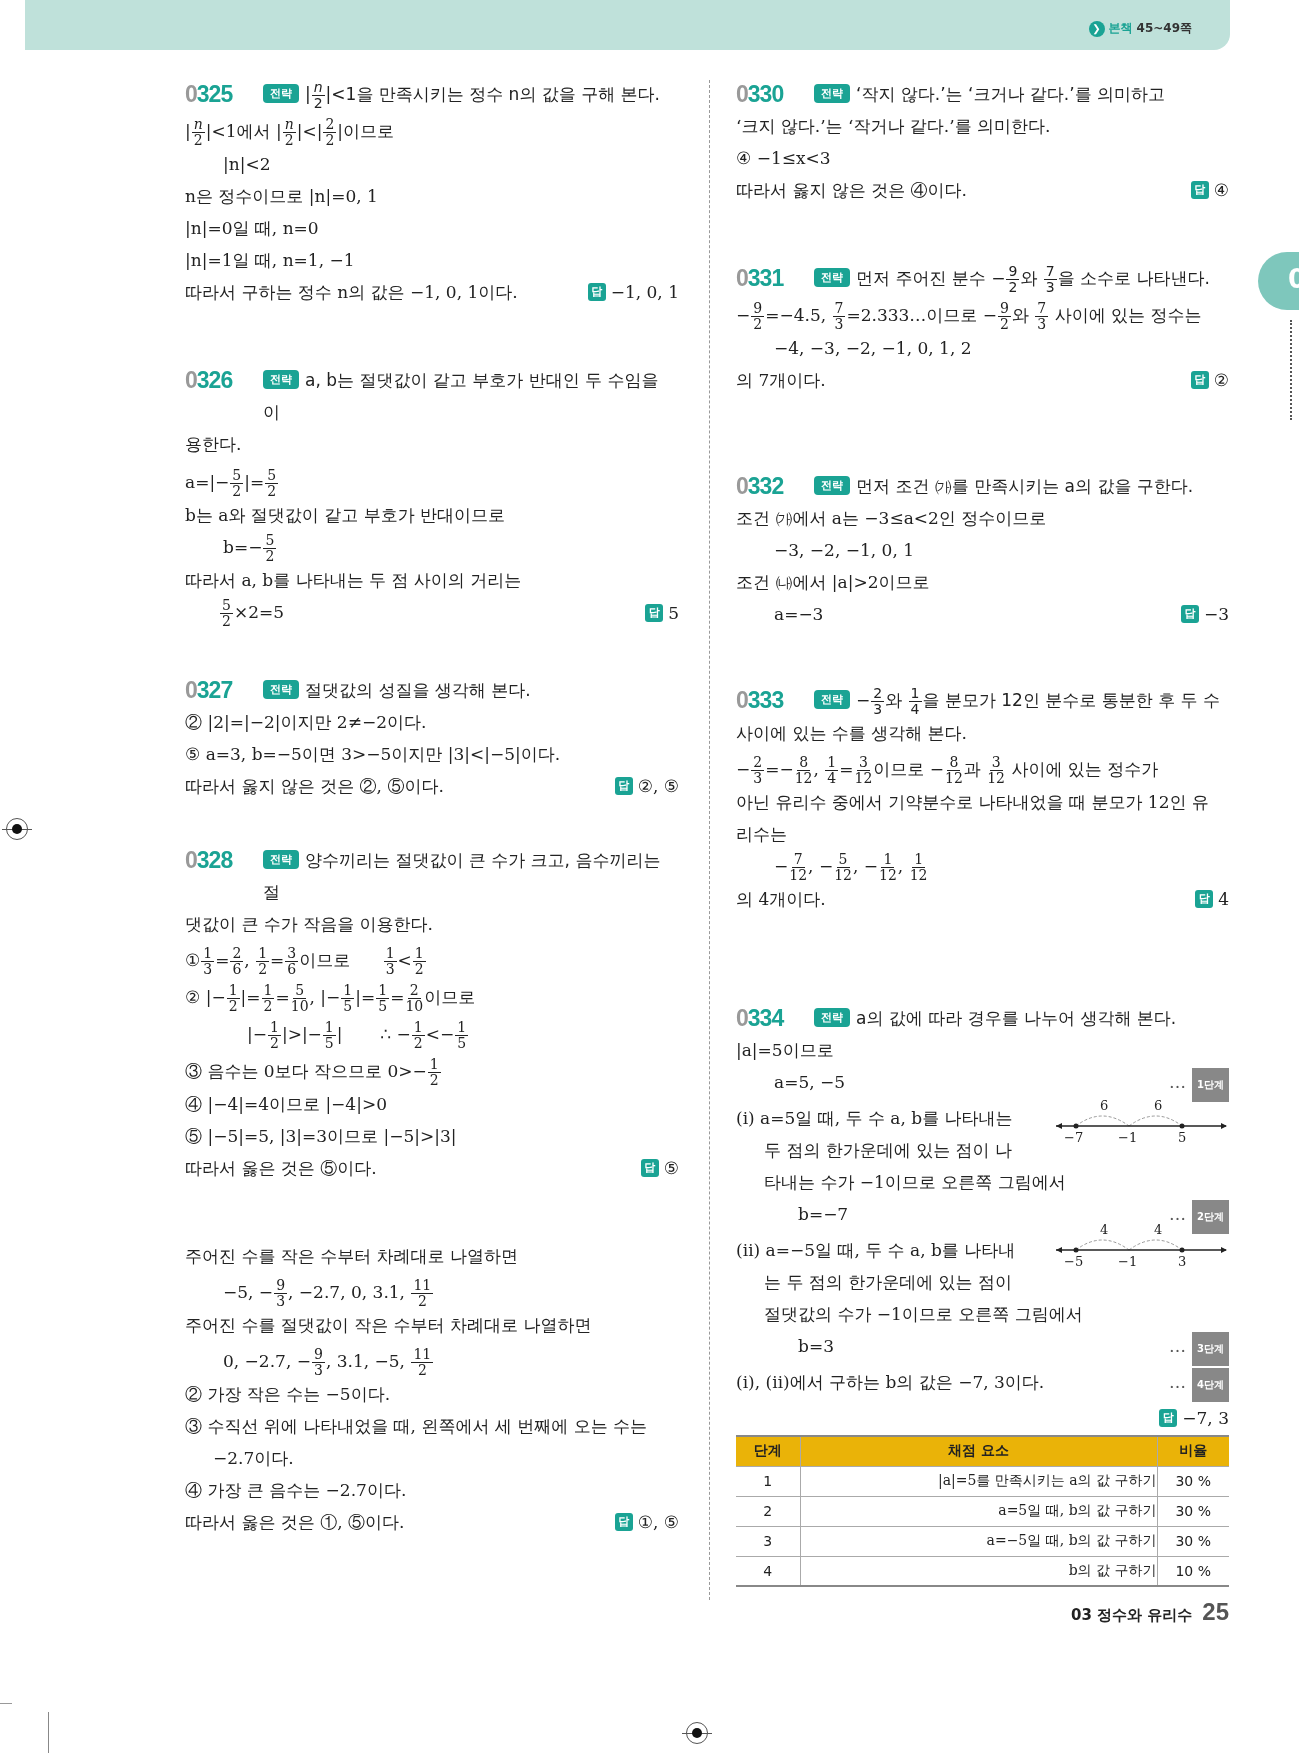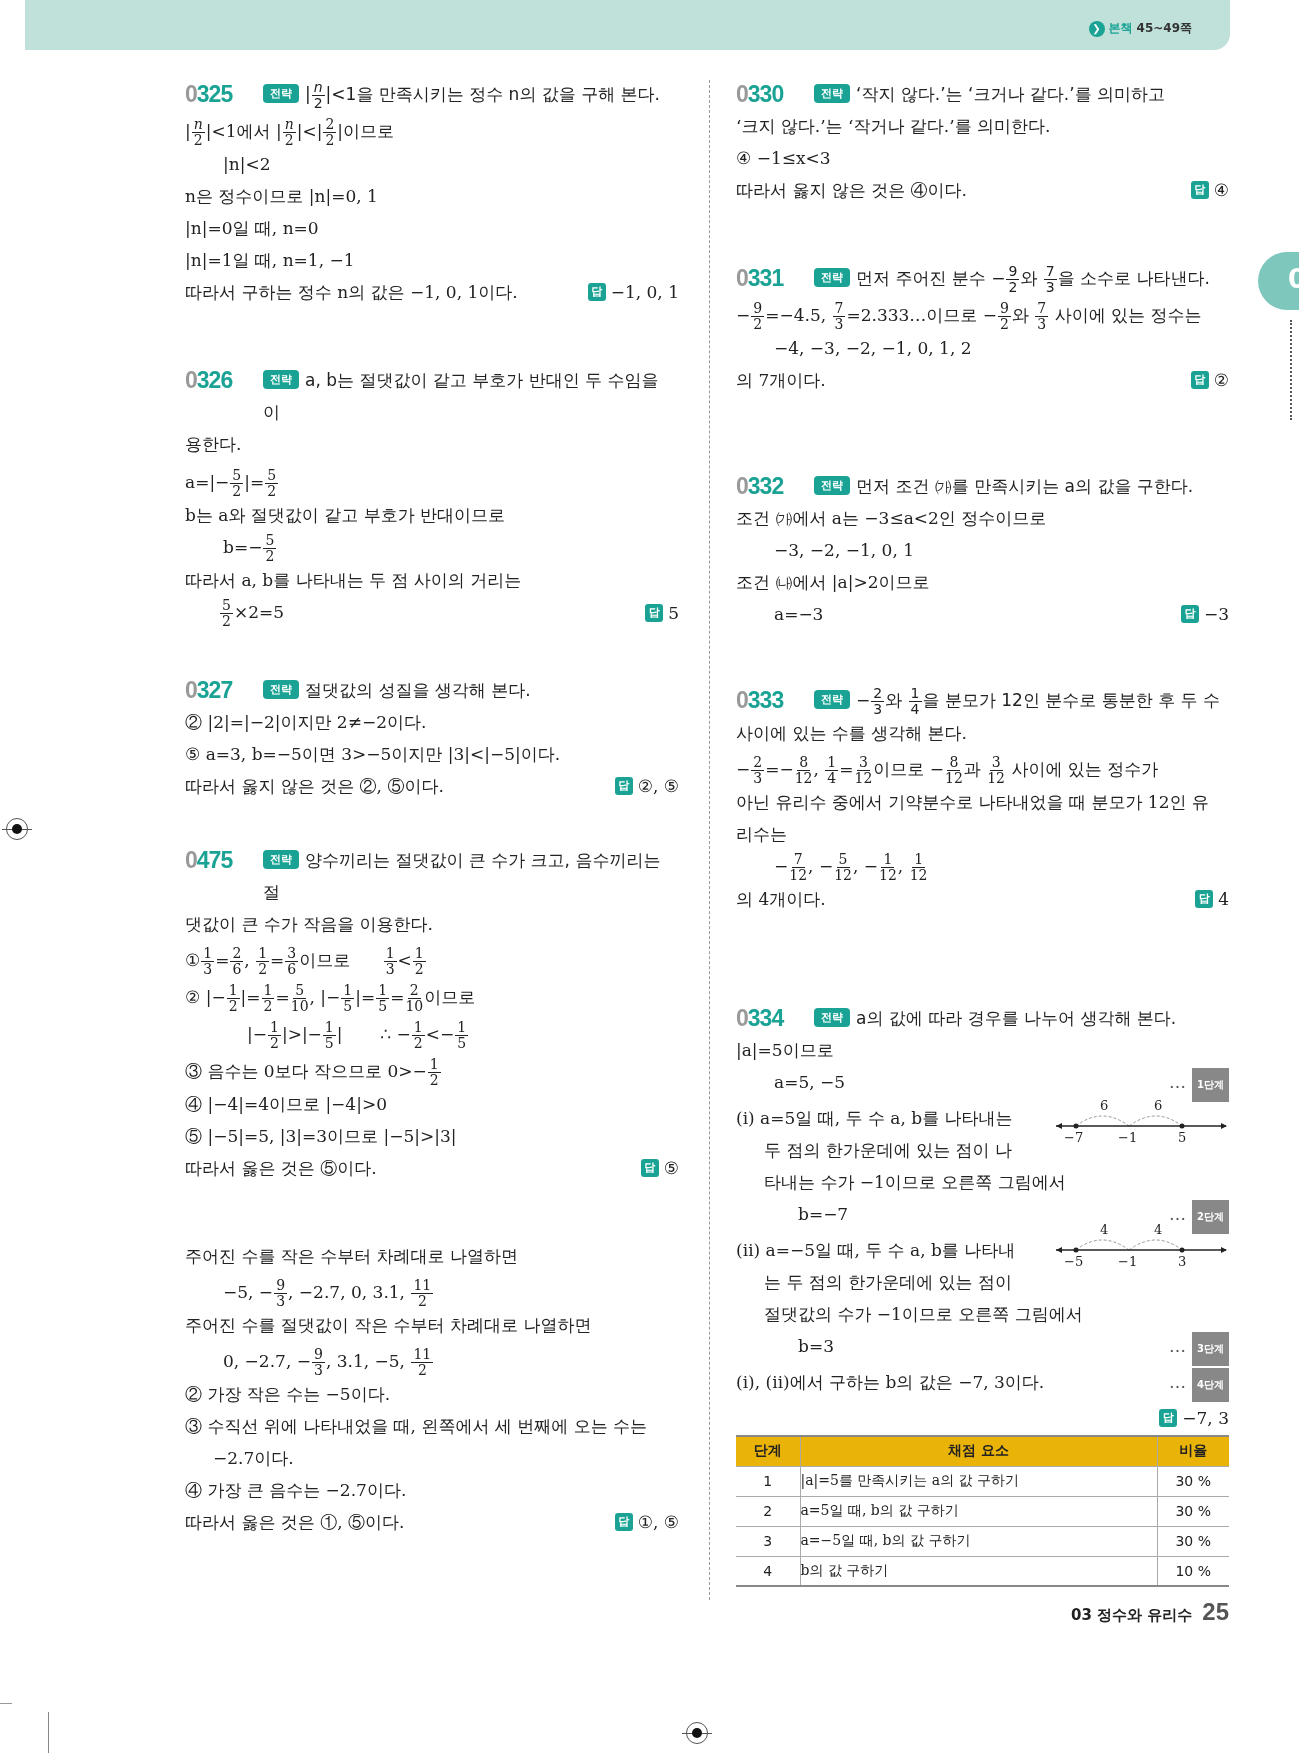--- a/index.html
+++ b/index.html
@@ -38,21 +38,21 @@
   .step-right .dots { color: #555; }
 
   .numline { position: absolute; width: 175px; height: 50px; }
   .numline svg { width: 100%; height: 100%; }
 
   table.score { position: absolute; left: 0; width: 493px; border-collapse: collapse; font-size: 14px; }
   table.score th { background: #eab308; font-weight: bold; height: 30px; border-top: 2px solid #888; }
   table.score td { height: 30px; border-top: 1px solid #aaa; }
   table.score tr:last-child td { border-bottom: 2px solid #888; }
   table.score .c1 { width: 64px; text-align: center; border-right: 1px solid #aaa; }
-  table.score .c2 { border-right: 1px solid #aaa; font-family: "DejaVu Serif", serif; }
+  table.score .c2 { border-right: 1px solid #aaa; font-family: "DejaVu Serif", serif; text-align: right; }
   table.score th.c2 { text-align: center; font-family: "DejaVu Sans", sans-serif; padding-left: 0; }
   table.score .c3 { width: 72px; text-align: center; }
 
   .chapter-footer { position: absolute; right: 70px; top: 1598px; display: flex; align-items: baseline; gap: 10px; }
   .chapter-footer .ch { font-size: 15px; font-weight: bold; color: #222; }
   .chapter-footer .pg { font-family: "Liberation Sans", sans-serif; font-size: 24px; font-weight: bold; color: #555; }
 
   .side-tab { position: absolute; left: 1258px; top: 252px; width: 60px; height: 58px; background: #7ec7bc; border-radius: 30px 0 0 30px; }
   .side-tab span { position: absolute; left: 30px; top: 12px; color: #fff; font-size: 26px; font-weight: bold; }
   .side-vert { position: absolute; left: 1290px; top: 320px; width: 8px; height: 100px; border-left: 2px dotted #555; }
@@ -158,21 +158,21 @@
       <span>따라서 옳지 않은 것은 ②, ⑤이다.</span>
       <span class="ans">
           <span class="box">답</span>
           <span>②, ⑤</span>
         </span>
     </div>
   </div>
 
   <div class="problem" style="top:766px;">
     <div class="phead">
-      <span class="pnum"><span class="z">0</span><span>475</span></span>
+      <span class="pnum"><span class="z">0</span><span>328</span></span>
       <span class="htext"><span class="tag">전략</span><span>양수끼리는 절댓값이 큰 수가 크고, 음수끼리는 절</span></span>
     </div>
     <div class="line htext">댓값이 큰 수가 작음을 이용한다.</div>
     <div class="line" style="margin-top:4px;"><span>①</span><span class="frac">
           <span class="n">1</span>
           <span>3</span>
         </span>=<span class="frac">
           <span class="n">2</span>
           <span>6</span>
         </span>, <span class="frac">

